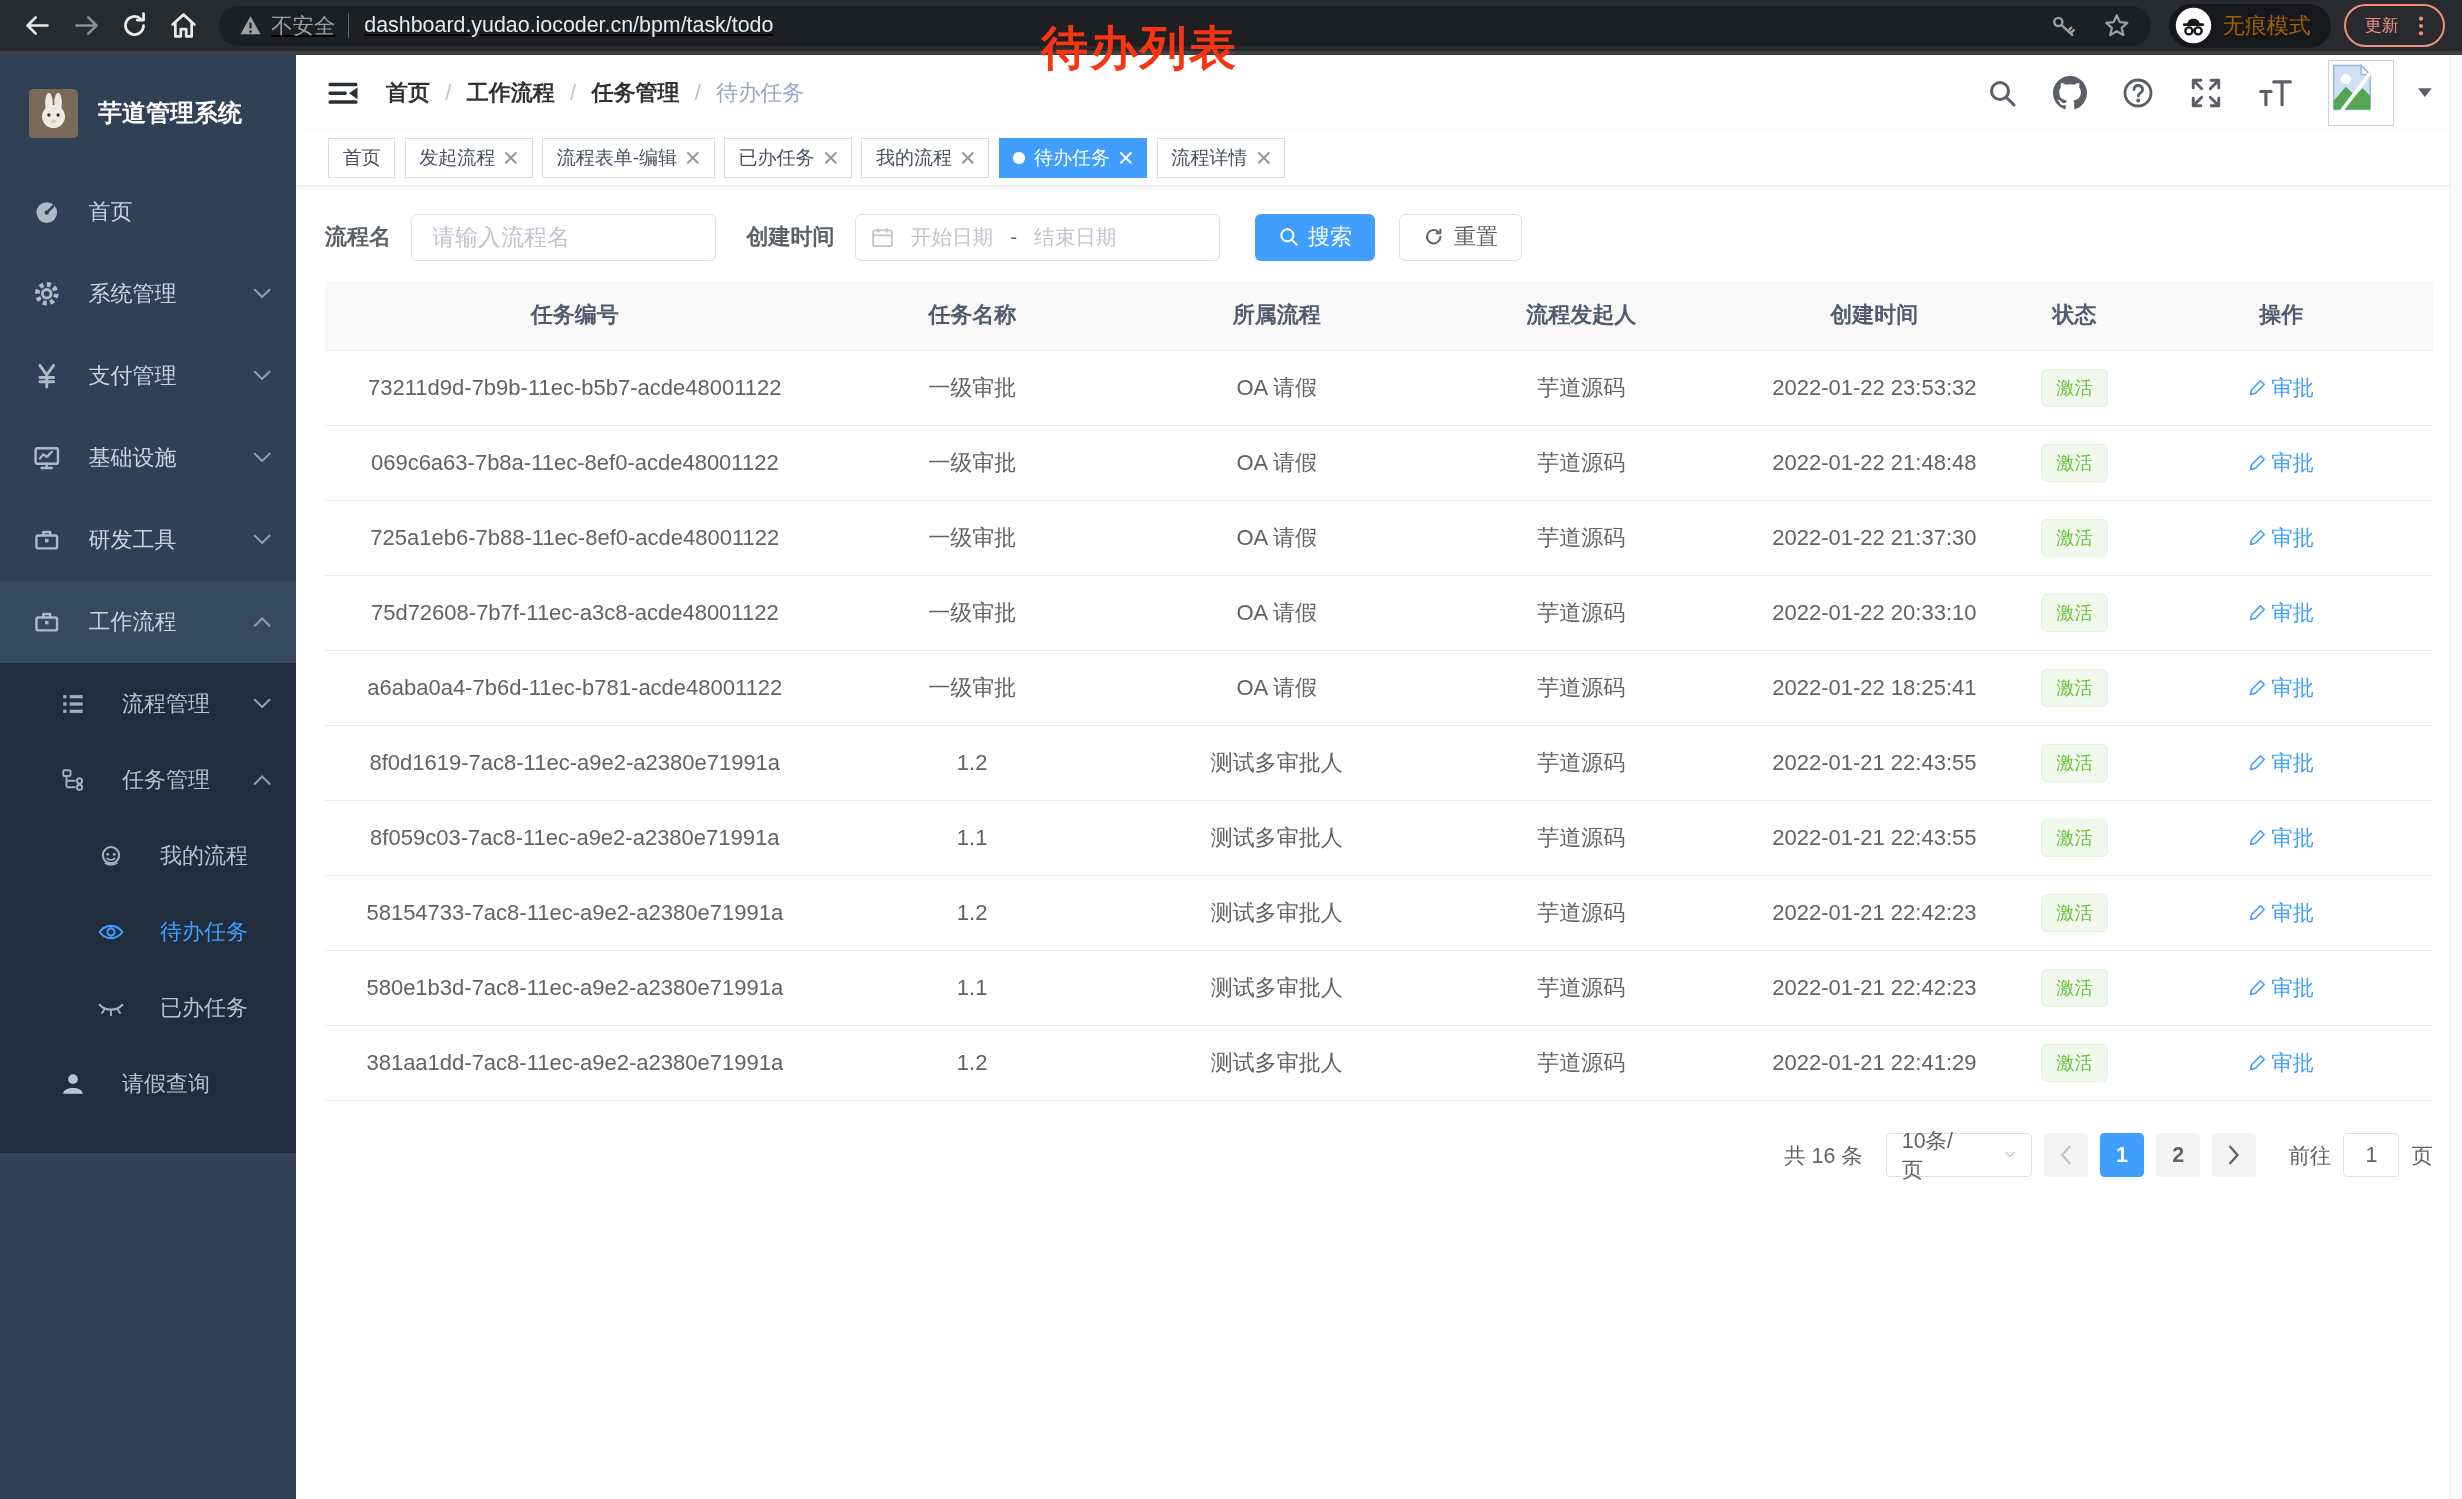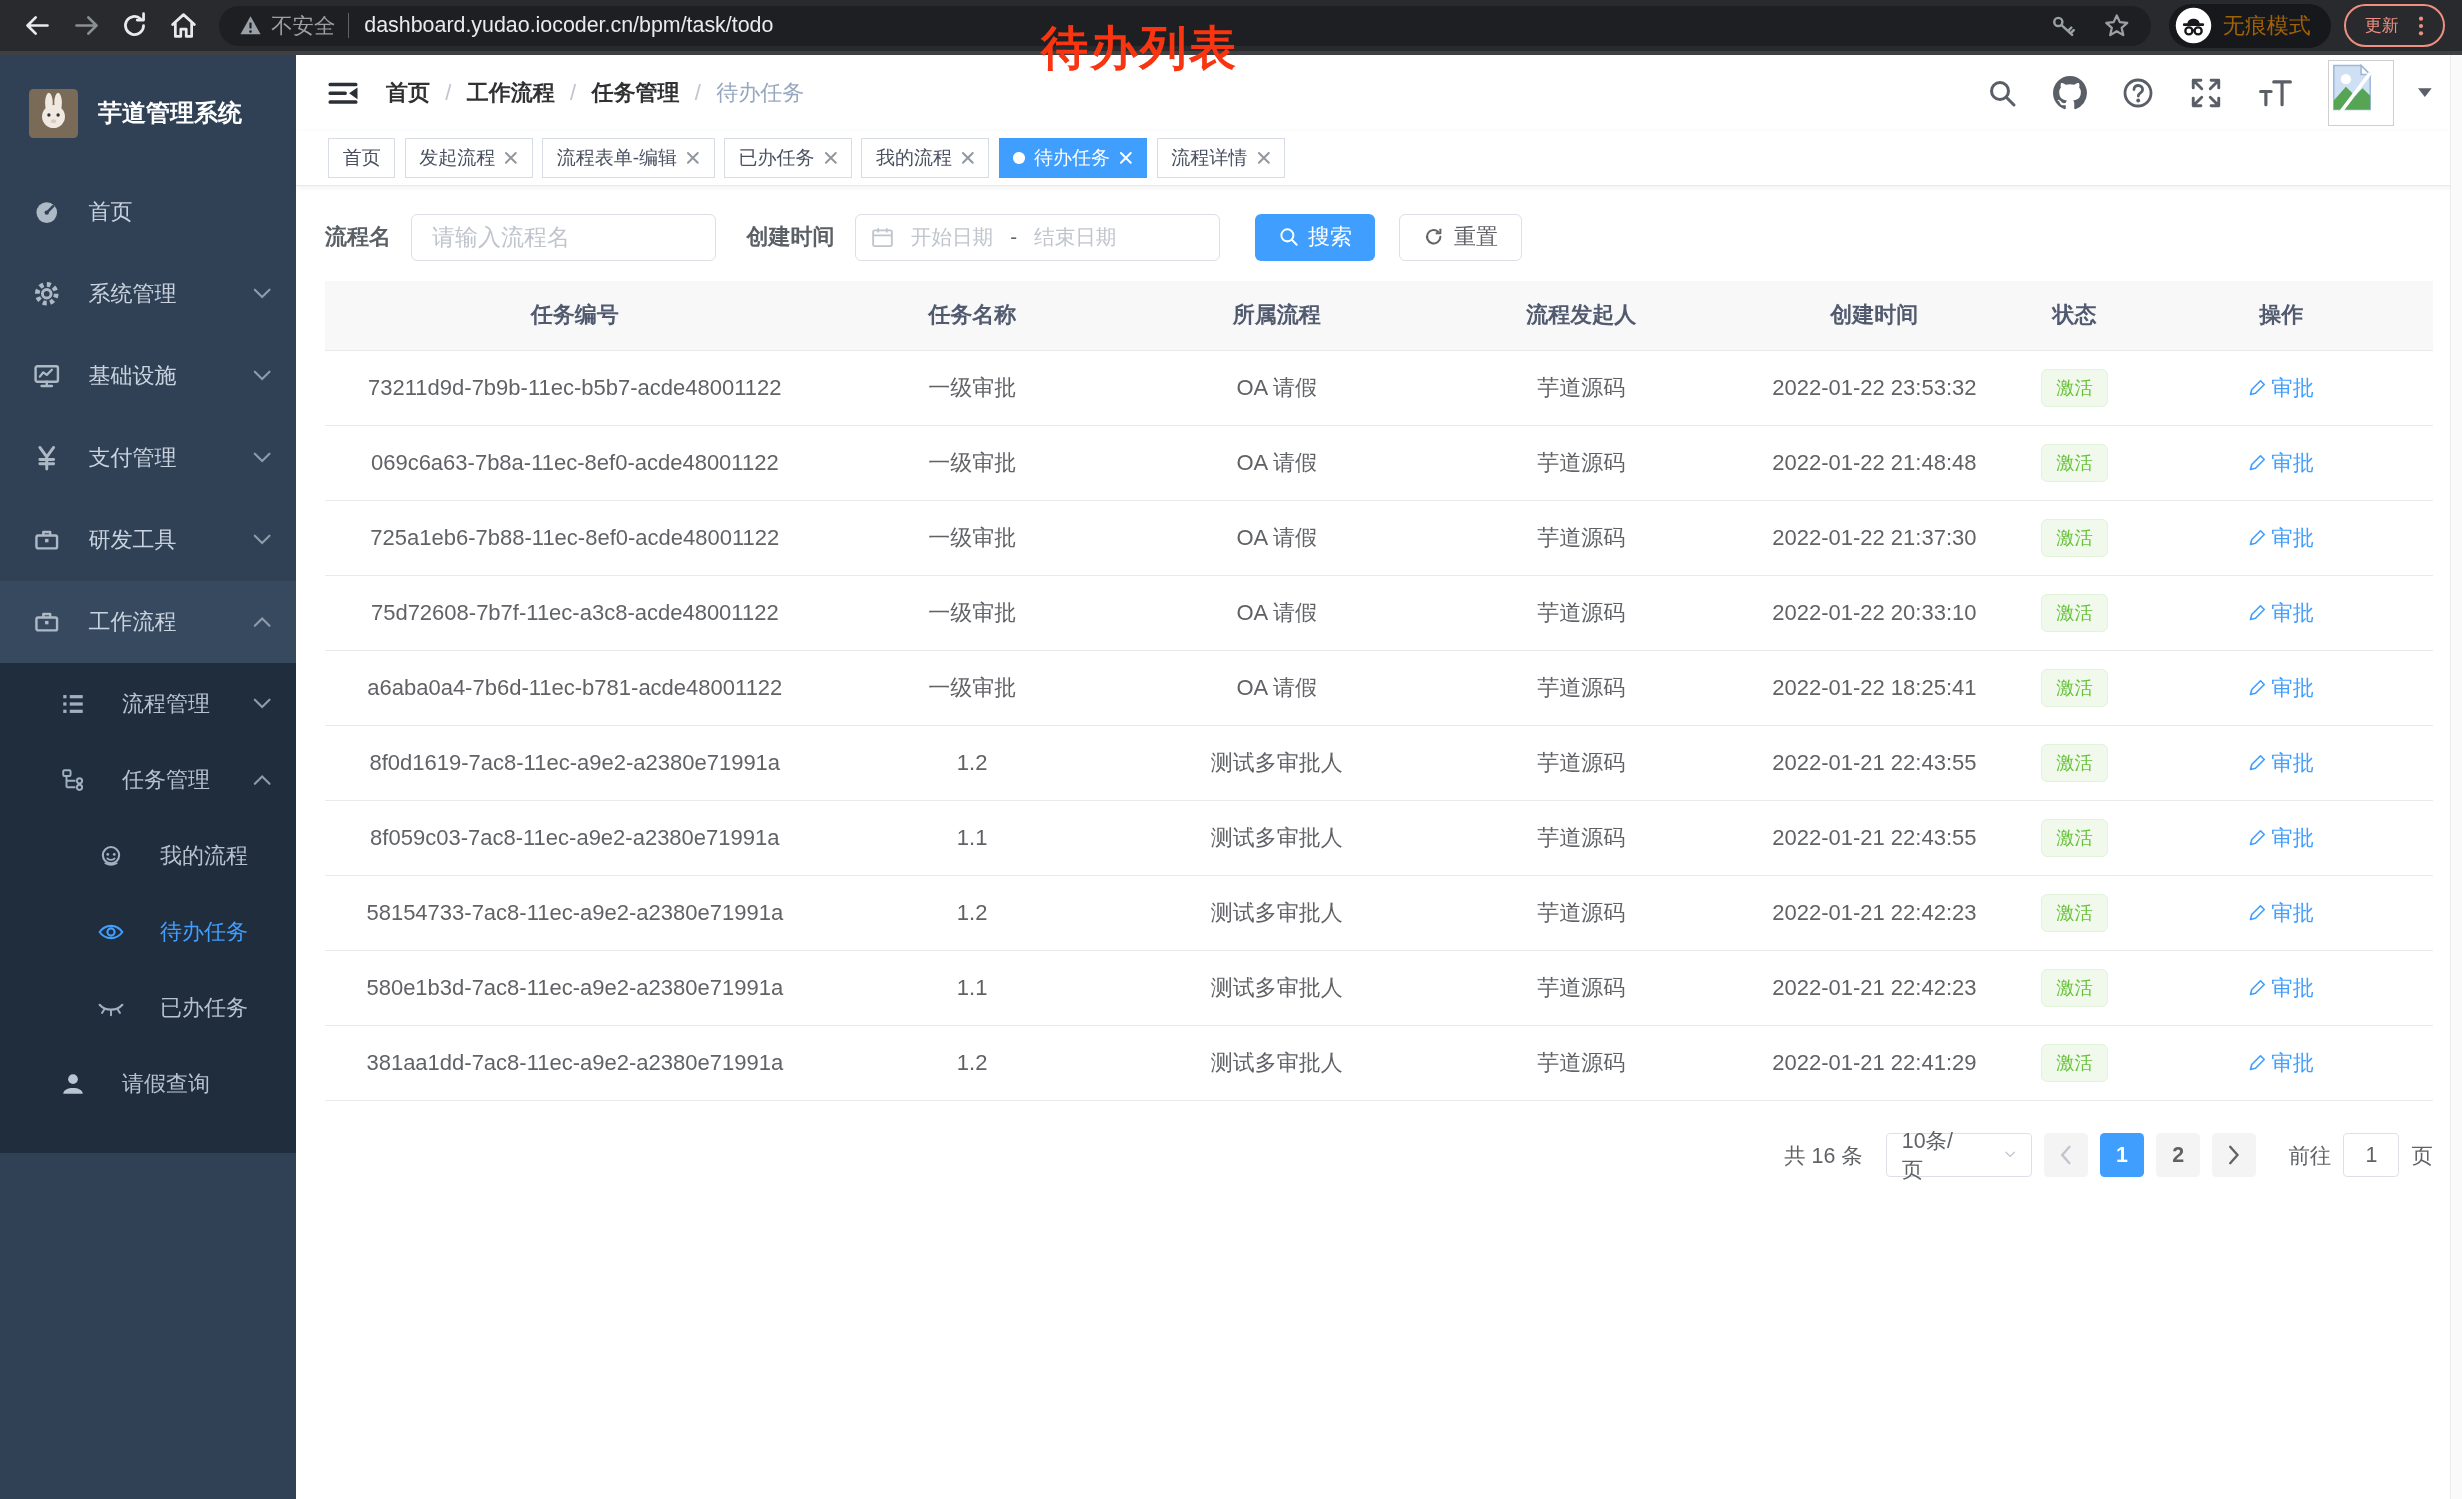--- a/index.html
+++ b/index.html
@@ -5,21 +5,21 @@
   * { margin:0; padding:0; box-sizing:border-box; }
   html,body { width:2462px; height:1500px; }
   body { font-family:"Liberation Sans","DejaVu Sans",sans-serif; background:#fff; overflow:hidden; }
   .screen { position:relative; width:2462px; height:1500px; overflow:hidden; }
 
   
   .browser-bar { position:absolute; top:0; left:0; right:0; height:55px; background:#282a2d;
     border-bottom:4.6px solid #3e4043; display:flex; align-items:center; padding:0 17px; z-index:5; }
   .nav-btn { width:41px; height:41px; border-radius:50%; display:flex; align-items:center; justify-content:center; flex-shrink:0; margin-right:7.6px; }
   .omnibox { height:40px; flex:1; background:#1d1f22; border-radius:20px; display:flex; align-items:center;
-    padding:0 20px; margin:0 7.6px; min-width:0; }
+    padding:0 20px; margin:0 7.6px; min-width:0;text-decoration:underline; }
   .omni-sec { color:#9aa0a6; font-size:21.4px; margin:0 12.2px 0 9.2px; white-space:nowrap; }
   .omni-div { width:1.5px; height:24.4px; background:#5f6368; margin-right:15.3px; }
   .omni-url { color:#e8eaed; font-size:21.4px; white-space:nowrap; }
   .omni-spacer { flex:1; }
   .omni-ic { margin-left:26px; display:flex; }
   .incog { height:44px; background:#17181b; border-radius:22px; display:flex; align-items:center; gap:10.7px;
     padding:0 20px 0 6.1px; margin-left:10.7px; flex-shrink:0; }
   .incog-label { color:#a16207; font-size:22px; white-space:nowrap; }
   .update-pill { height:43px; border:2.3px solid #ee8f81; border-radius:21.4px; color:#ee8f81;
     display:flex; align-items:center; gap:9.2px; padding:0 9.2px 0 18.3px; margin-left:13.7px; font-size:17px; flex-shrink:0; white-space:nowrap; }
@@ -219,40 +219,40 @@
         <span class="chev">
             <svg width="18.3" height="11.4" viewBox="0 0 22 14">
               <path d="M2 2 L11 11 L20 2" stroke="#8d9baa" stroke-width="2.6" fill="none" stroke-linecap="round"></path>
             </svg>
           </span>
       </div>
 
       <div class="si">
         <span class="si-icon">
           <svg width="27.5" height="27.5" viewBox="0 0 32 32">
+              <path d="M8 4 L16 15 L24 4 M16 15 V29 M8 18 H24 M8 23 H24" stroke="#aeb9c6" stroke-width="3.4" fill="none" stroke-linecap="round" stroke-linejoin="round"></path>
+            </svg>
+        </span>
+        <span class="si-label">支付管理</span>
+        <span class="chev">
+            <svg width="18.3" height="11.4" viewBox="0 0 22 14">
+              <path d="M2 2 L11 11 L20 2" stroke="#8d9baa" stroke-width="2.6" fill="none" stroke-linecap="round"></path>
+            </svg>
+          </span>
+      </div>
+
+      <div class="si">
+        <span class="si-icon">
+          <svg width="27.5" height="27.5" viewBox="0 0 32 32">
               <rect x="3" y="5" width="26" height="18" rx="2" stroke="#aeb9c6" stroke-width="2.8" fill="none"></rect>
               <path d="M8 17 L12 12 L16 15 L22 9" stroke="#aeb9c6" stroke-width="2.6" fill="none" stroke-linecap="round" stroke-linejoin="round"></path>
               <path d="M16 23 V27 M10 28 H22" stroke="#aeb9c6" stroke-width="2.8" stroke-linecap="round"></path>
             </svg>
         </span>
         <span class="si-label">基础设施</span>
-        <span class="chev">
-            <svg width="18.3" height="11.4" viewBox="0 0 22 14">
-              <path d="M2 2 L11 11 L20 2" stroke="#8d9baa" stroke-width="2.6" fill="none" stroke-linecap="round"></path>
-            </svg>
-          </span>
-      </div>
-
-      <div class="si">
-        <span class="si-icon">
-          <svg width="27.5" height="27.5" viewBox="0 0 32 32">
-              <path d="M8 4 L16 15 L24 4 M16 15 V29 M8 18 H24 M8 23 H24" stroke="#aeb9c6" stroke-width="3.4" fill="none" stroke-linecap="round" stroke-linejoin="round"></path>
-            </svg>
-        </span>
-        <span class="si-label">支付管理</span>
         <span class="chev">
             <svg width="18.3" height="11.4" viewBox="0 0 22 14">
               <path d="M2 2 L11 11 L20 2" stroke="#8d9baa" stroke-width="2.6" fill="none" stroke-linecap="round"></path>
             </svg>
           </span>
       </div>
 
       <div class="si">
         <span class="si-icon">
           <svg width="27.5" height="27.5" viewBox="0 0 32 32">

